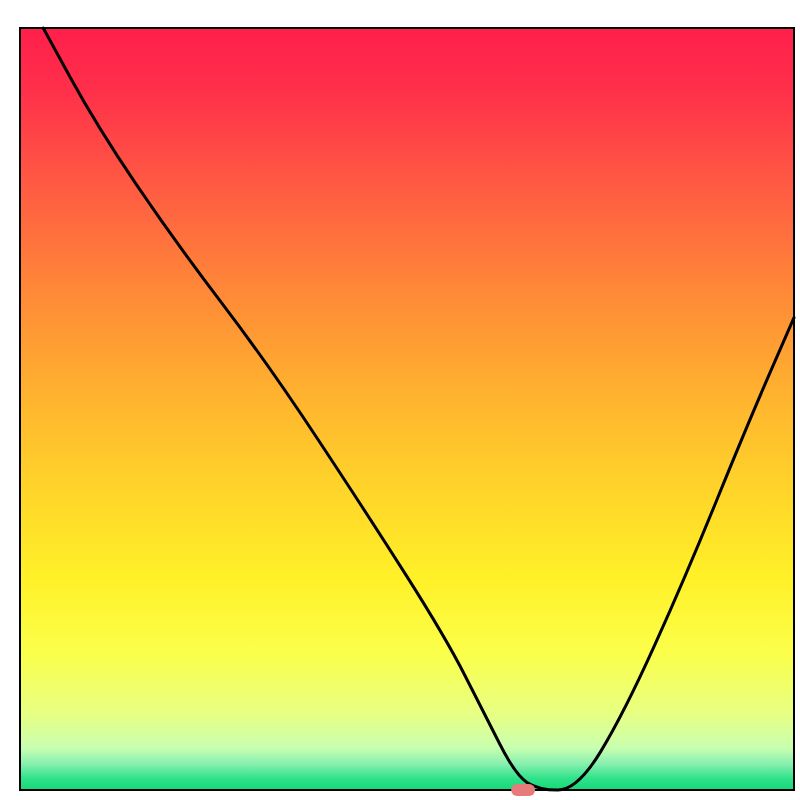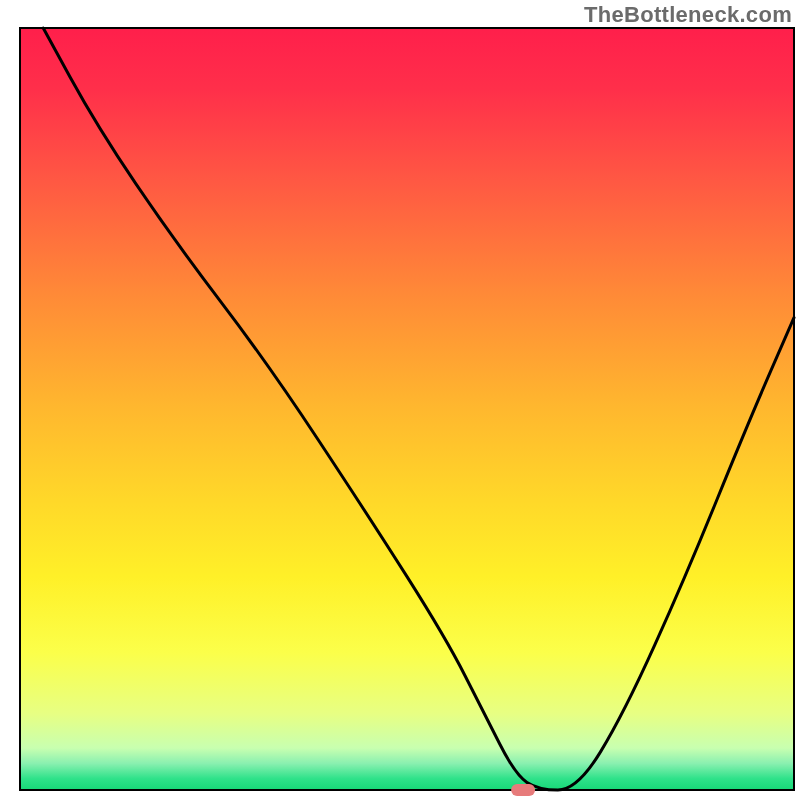--- a/index.html
+++ b/index.html
@@ -57,15 +57,14 @@
 
     <rect id="plotrect" fill="url(#heat)" x="20" y="28" width="774" height="762"></rect>
 
     <rect id="axisframe" fill="none" stroke="#000000" stroke-width="2" x="20" y="28" width="774" height="762"></rect>
 
     <path id="curve" fill="none" stroke="#000000" stroke-width="3" stroke-linejoin="round" stroke-linecap="round" d="M 43.22 28 Q 43.22 28 70.31 77.53000000000003 Q 97.4 127.06000000000006 136.10000000000002 184.21000000000004 Q 174.8 241.36 221.24 302.32 Q 267.68 363.28 317.99 439.48 Q 368.3 515.6800000000001 407 576.6400000000001 Q 445.70000000000005 637.6 465.05 675.7 Q 484.4 713.8 499.88 744.28 Q 515.36 774.76 526.97 782.38 Q 538.58 790 557.9300000000001 790 Q 577.28 790 600.5 751.9 Q 623.72 713.8 654.6800000000001 645.22 Q 685.64 576.64 716.5999999999999 500.44 Q 747.56 424.24 770.78 370.9 T 794 317.56"></path>
 
     <rect id="marker" rx="6" ry="6" x="511.1" y="784" width="24" height="12" fill="#e77b7b"></rect>
   </svg>
 
-  <div class="watermark">TheBottleneck.com</div>
 
 </div>
 
 </body></html>

